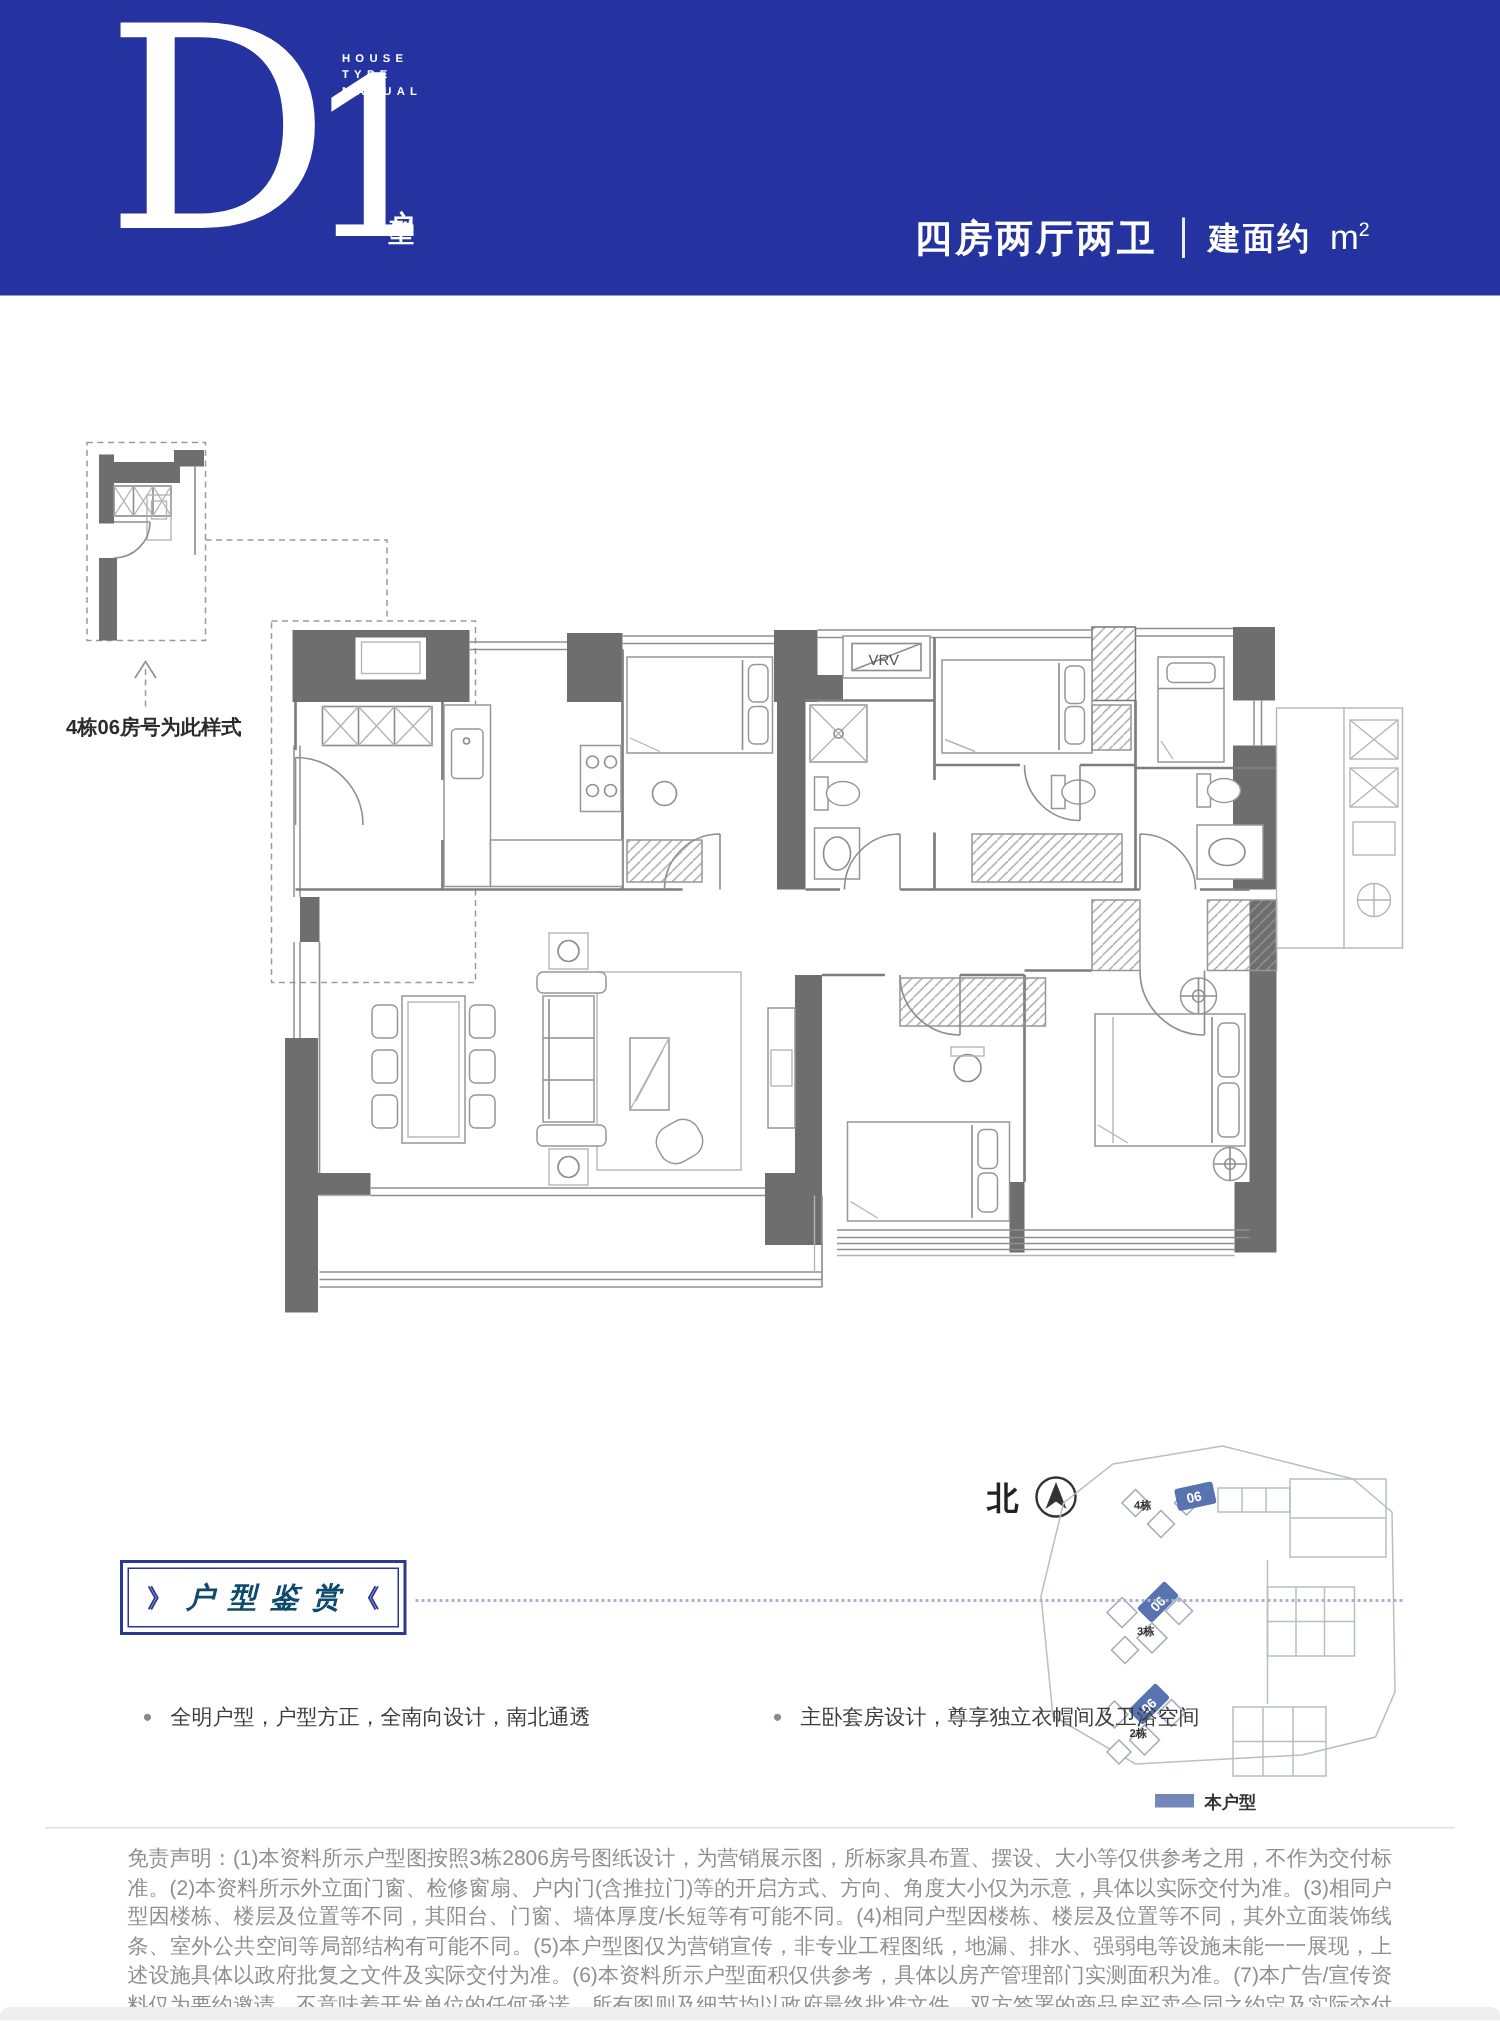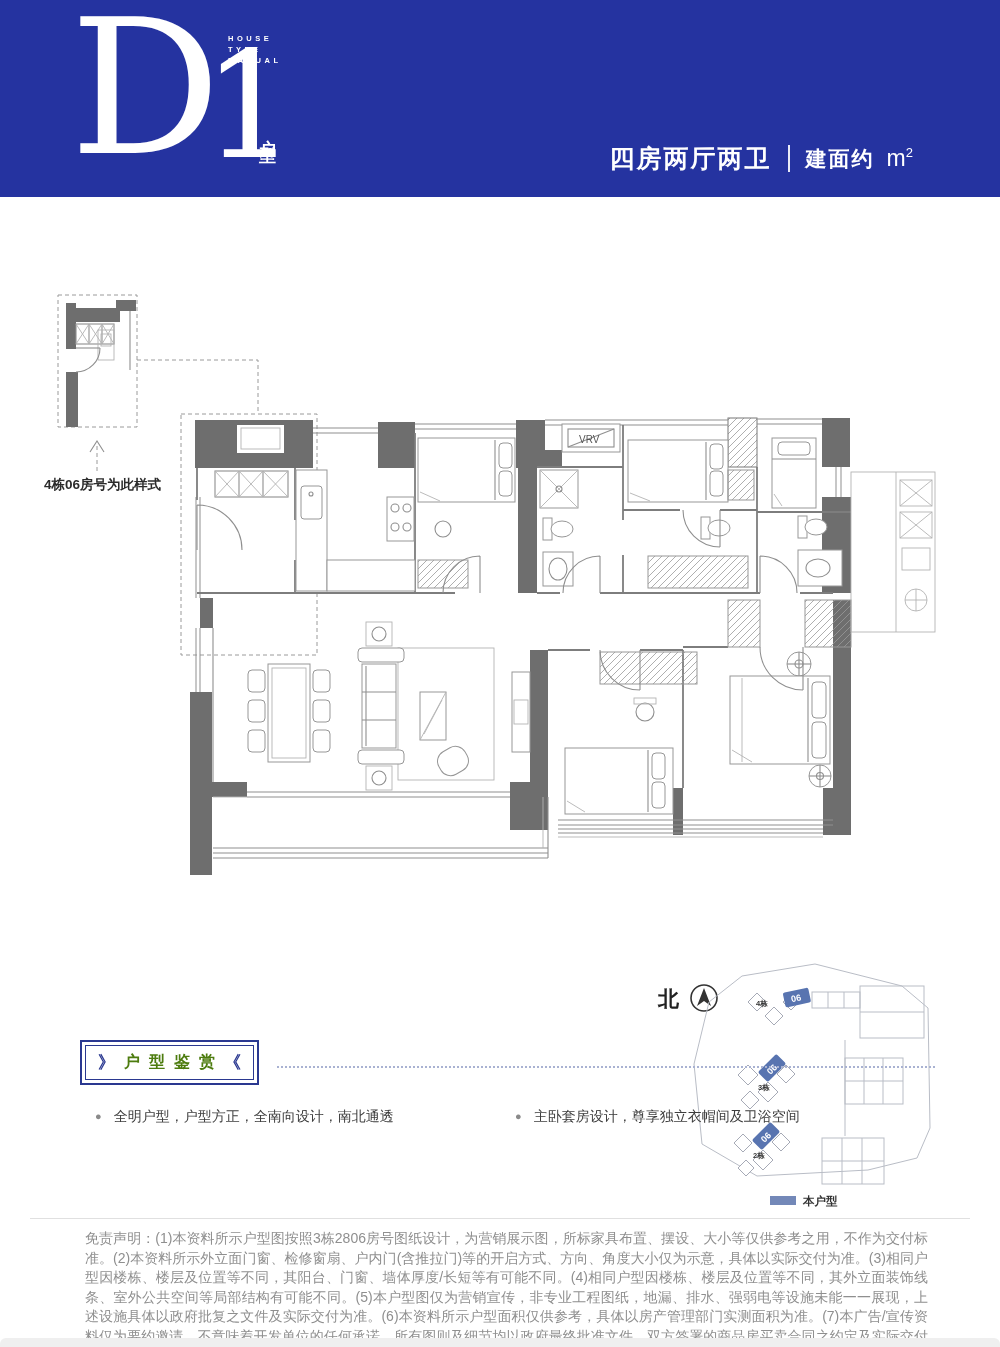--- a/index.html
+++ b/index.html
@@ -31,24 +31,24 @@
   .dash{ fill:none; stroke:#9a9a9a; stroke-width:1; stroke-dasharray:4 3; }
   .win { fill:none; stroke:#8f8f8f; stroke-width:1; }
   .site{ fill:none; stroke:#b9bdc6; stroke-width:1; }
   .siteb{ fill:#ffffff; stroke:#a6aab6; stroke-width:1; }
 
   
   .feat-header { position:absolute; left:80px; top:1040px; display:flex; align-items:center; }
   .ribbon { border:2px solid #2a3890; padding:3px; background:#fff; }
   .ribbon-in { border:1px solid #2a3890; padding:6px 12px; display:flex; align-items:center; gap:9px; }
   .chev { color:#2a3890; font-size:17px; font-weight:bold; line-height:1; }
-  .feat-title { font-size:16px; font-weight:bold; letter-spacing:9px; color:#4d7c0f; margin-right:-9px; }
+  .feat-title { font-size:19px; font-weight:bold; letter-spacing:9px; color:#0c4a6e; margin-right:-9px;font-style:italic; }
   .dotline { position:absolute; left:277px; top:1066px; width:658px; border-top:2px dotted #a9b2d2; }
 
-  .bullets { position:absolute; top:1108px; }
+  .bullets { position:absolute; top:1136px; }
   .bullets.bl { left:95px; width:400px; }
   .bullets.br { left:515px; width:440px; }
   .bullet-item { font-size:14px; color:#3d3d3d; margin-bottom:19px; white-space:nowrap; }
   .bullet-item .dot { display:inline-block; color:#8a8a8a; font-size:11px; margin-right:12px; transform:translateY(-1px); }
 
   
   .divider { position:absolute; left:30px; top:1218px; width:940px; height:1px; background:#e0e0e0; }
   .disclaimer { position:absolute; left:85px; top:1229px; width:843px; font-size:14px; line-height:19.5px; color:#8f8f8f; text-align:justify; }
   .bottom-band { position:absolute; left:0; bottom:0; width:1000px; height:9px; background:#efefef; border-radius:6px 6px 0 0; }
 </style>

